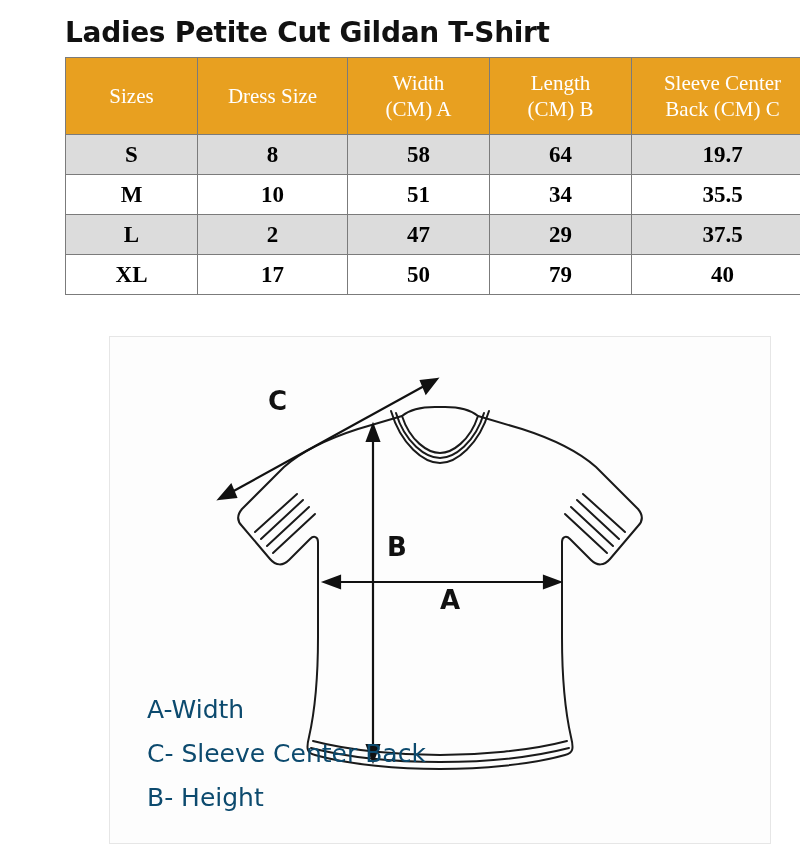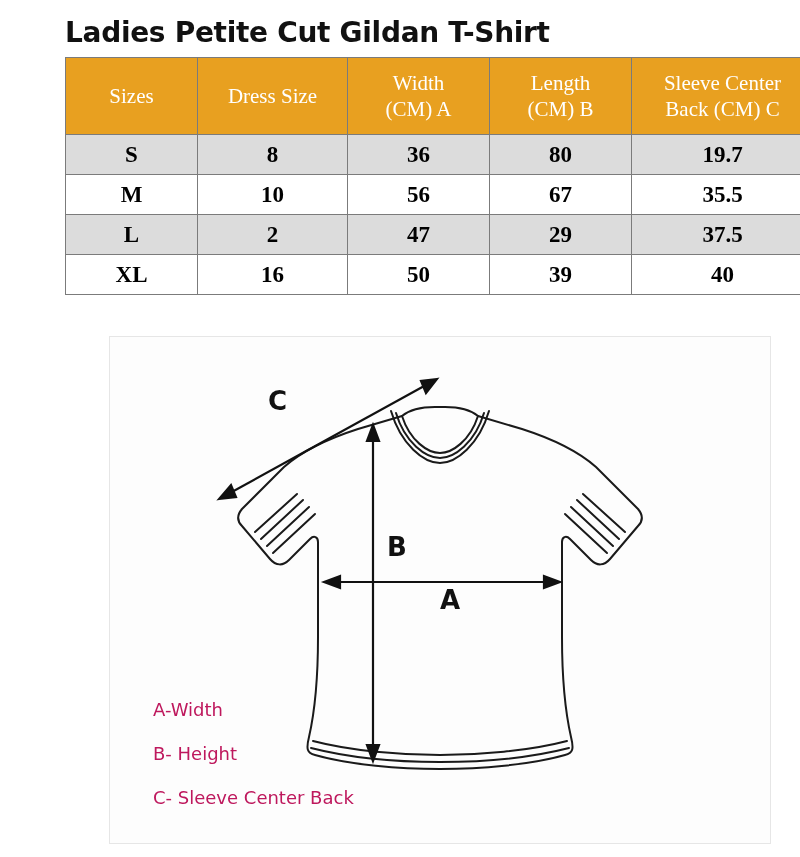--- a/index.html
+++ b/index.html
@@ -79,25 +79,25 @@
     background: #fdfdfd;
     border: 1px solid #e6e6e6;
   }
   .diagram svg {
     display: block;
     width: 660px;
     height: 506px;
   }
   .legend {
     position: absolute;
-    left: 114px;
+    left: 108px;
     top: 688px;
-    font-size: 18px;
+    font-size: 25px;
     line-height: 44px;
-    color: #be185d;
+    color: #0c4a6e;
     font-family: "DejaVu Sans", "Liberation Sans", sans-serif;
   }
   .legend div { white-space: nowrap; }
 </style>
 </head>
 <body>
 
 <div class="page">
 
   <div class="title">Ladies Petite Cut Gildan T-Shirt</div>
@@ -129,43 +129,43 @@
         <th>
           <div>Sleeve Center</div>
           <div>Back (CM) C</div>
         </th>
       </tr>
     </thead>
     <tbody>
       <tr class="alt">
         <td>S</td>
         <td>8</td>
-        <td>36</td>
-        <td>80</td>
+        <td>58</td>
+        <td>64</td>
         <td>19.7</td>
       </tr>
       <tr>
         <td>M</td>
         <td>10</td>
-        <td>56</td>
-        <td>67</td>
+        <td>51</td>
+        <td>34</td>
         <td>35.5</td>
       </tr>
       <tr class="alt">
         <td>L</td>
         <td>2</td>
         <td>47</td>
         <td>29</td>
         <td>37.5</td>
       </tr>
       <tr>
         <td>XL</td>
-        <td>16</td>
+        <td>17</td>
         <td>50</td>
-        <td>39</td>
+        <td>79</td>
         <td>40</td>
       </tr>
     </tbody>
   </table>
 
   <div class="diagram">
     <svg viewBox="0 0 660 506" xmlns="http://www.w3.org/2000/svg">
       <g fill="none" stroke="#1a1a1a" stroke-width="2" stroke-linejoin="round" stroke-linecap="round">
 
         <path d="M335 70
@@ -239,17 +239,17 @@
       <g font-family="DejaVu Sans, Liberation Sans, sans-serif" font-size="26" font-weight="bold" fill="#111111">
         <text x="277" y="219">B</text>
         <text x="330" y="272">A</text>
         <text x="158" y="73">C</text>
       </g>
     </svg>
   </div>
 
   <div class="legend">
     <div>A-Width</div>
+    <div>C- Sleeve Center Back</div>
     <div>B- Height</div>
-    <div>C- Sleeve Center Back</div>
   </div>
 
 </div>
 
 </body></html>

